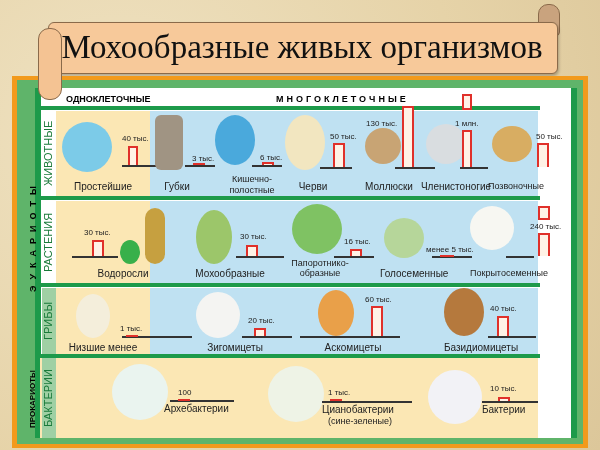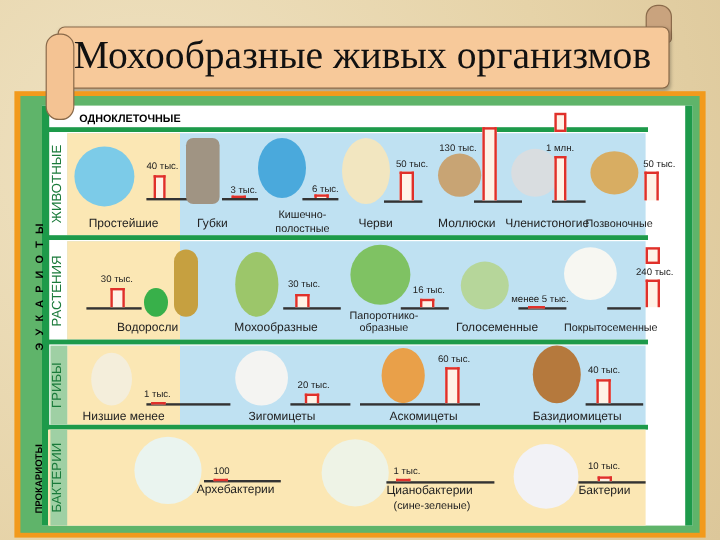--- a/index.html
+++ b/index.html
@@ -44,20 +44,21 @@
 
 <div class="board">
   <div class="board-inner">
     <div class="panel"></div>
   </div>
 </div>
 <div class="scroll-curl-l"></div>
 
 <div class="hdr">
   <span class="uni">ОДНОКЛЕТОЧНЫЕ</span>
+  <span class="multi">МНОГОКЛЕТОЧНЫЕ</span>
 </div>
 
 <div class="hline" style="top:106px;width:500px;"></div>
 <div class="row" style="top:111px;height:85px;"></div>
 <div class="uni-bg" style="left:56px;top:111px;width:94px;height:85px;"></div>
 <div class="hline" style="top:196px;width:500px;"></div>
 <div class="row" style="top:201px;height:82px;"></div>
 <div class="uni-bg" style="left:56px;top:201px;width:94px;height:82px;"></div>
 <div class="hline" style="top:283px;width:500px;"></div>
 <div class="row" style="top:288px;height:66px;"></div>

